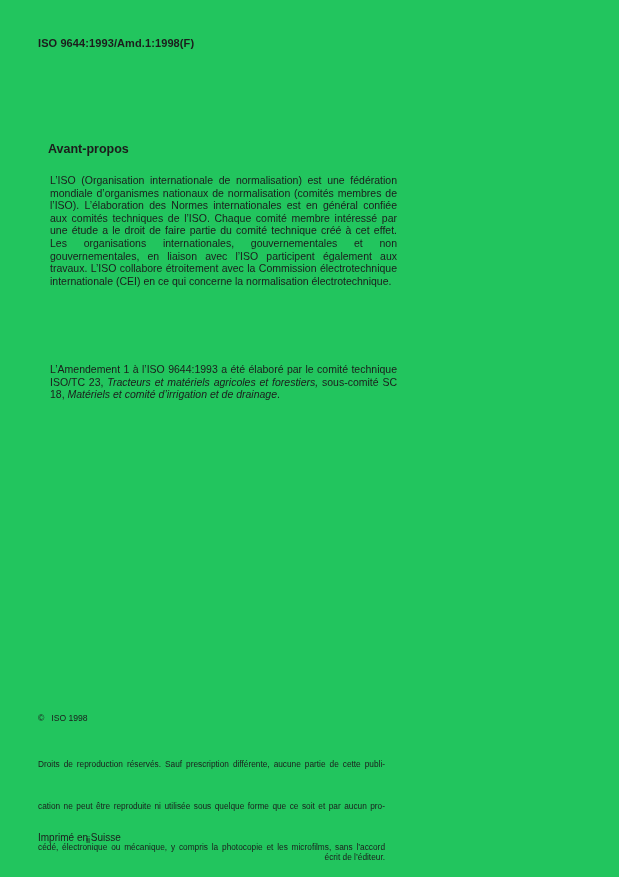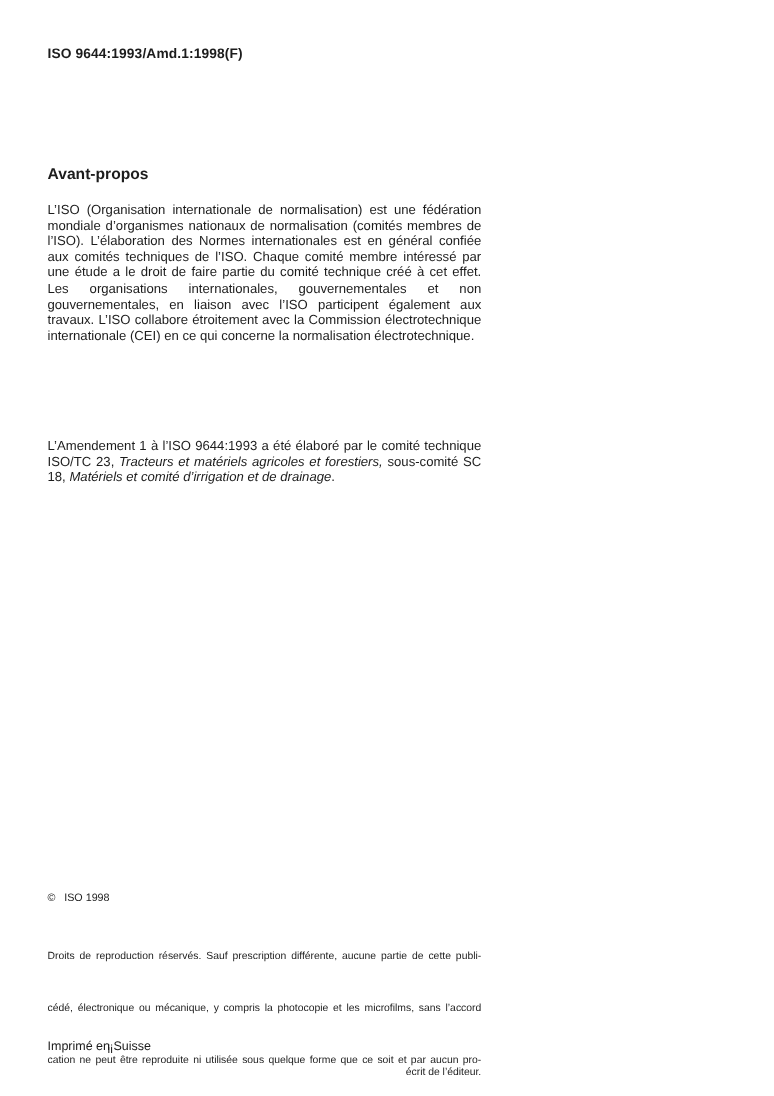--- a/index.html
+++ b/index.html
@@ -5,21 +5,21 @@
   html, body {
     margin: 0;
     padding: 0;
     background: #e8e8e8;
   }
   .page {
     position: relative;
     width: 619px;
     height: 877px;
     margin: 0 auto;
-    background: #ffffff;
+    background: #22c55e;
     font-family: "Liberation Sans", sans-serif;
     color: #1c1c1c;
     overflow: hidden;
   }
   .doc-header {
     position: absolute;
     left: 38px;
     top: 37px;
     font-size: 11px;
     font-weight: bold;
@@ -32,21 +32,21 @@
     font-size: 12.5px;
     font-weight: bold;
   }
   .body-para {
     position: absolute;
     left: 38px;
     width: 347px;
     font-size: 10.5px;
     line-height: 12.6px;
     text-align: justify;
-    margin: 0;
+    margin: 12px;
   }
   #para1 { top: 162px; }
   #para2 { top: 288px; }
   #para3 { top: 351px; }
   .italic { font-style: italic; }
   .copyright-line {
     position: absolute;
     left: 38px;
     top: 713px;
     font-size: 8.6px;
@@ -90,35 +90,35 @@
     margin-left: 48px;
   }
 </style>
 </head>
 <body>
 
 <div class="page">
 
   <div class="doc-header">ISO 9644:1993/Amd.1:1998(F)</div>
 
-  <h1 class="foreword-title" style="margin:0;">Avant-propos</h1>
+  <h1 class="foreword-title" style="margin:10px;">Avant-propos</h1>
 
   <p class="body-para" id="para1">L’ISO (Organisation internationale de normalisation) est une fédération mondiale d’organismes nationaux de normalisation (comités membres de l’ISO). L’élaboration des Normes internationales est en général confiée aux comités techniques de l’ISO. Chaque comité membre intéressé par une étude a le droit de faire partie du comité technique créé à cet effet. Les organisations internationales, gouvernementales et non gouvernementales, en liaison avec l’ISO participent également aux travaux. L’ISO collabore étroitement avec la Commission électrotechnique internationale (CEI) en ce qui concerne la normalisation électrotechnique.</p>
 
 
   <p class="body-para" id="para3"><span>L’Amendement 1 à l’ISO 9644:1993 a été élaboré par le comité technique ISO/TC 23, </span><span class="italic">Tracteurs et matériels agricoles et forestiers,</span><span> sous-comité SC 18, </span><span class="italic">Matériels et comité d’irrigation et de drainage</span><span>.</span></p>
 
   <div class="copyright-line">
     <span class="sym">©</span><span>ISO 1998</span>
   </div>
 
   <div class="rights-block">
     <div class="jline">Droits de reproduction réservés. Sauf prescription différente, aucune partie de cette publi-</div>
+    <div class="jline">cation ne peut être reproduite ni utilisée sous quelque forme que ce soit et par aucun pro-</div>
     <div class="jline">cédé, électronique ou mécanique, y compris la photocopie et les microfilms, sans l’accord</div>
-    <div class="jline">cation ne peut être reproduite ni utilisée sous quelque forme que ce soit et par aucun pro-</div>
     <div class="lastline">écrit de l’éditeur.</div>
   </div>
 
 
   <div class="printed-line">Imprimé en Suisse</div>
 
   <div class="page-number">ii</div>
 
 </div>
 

